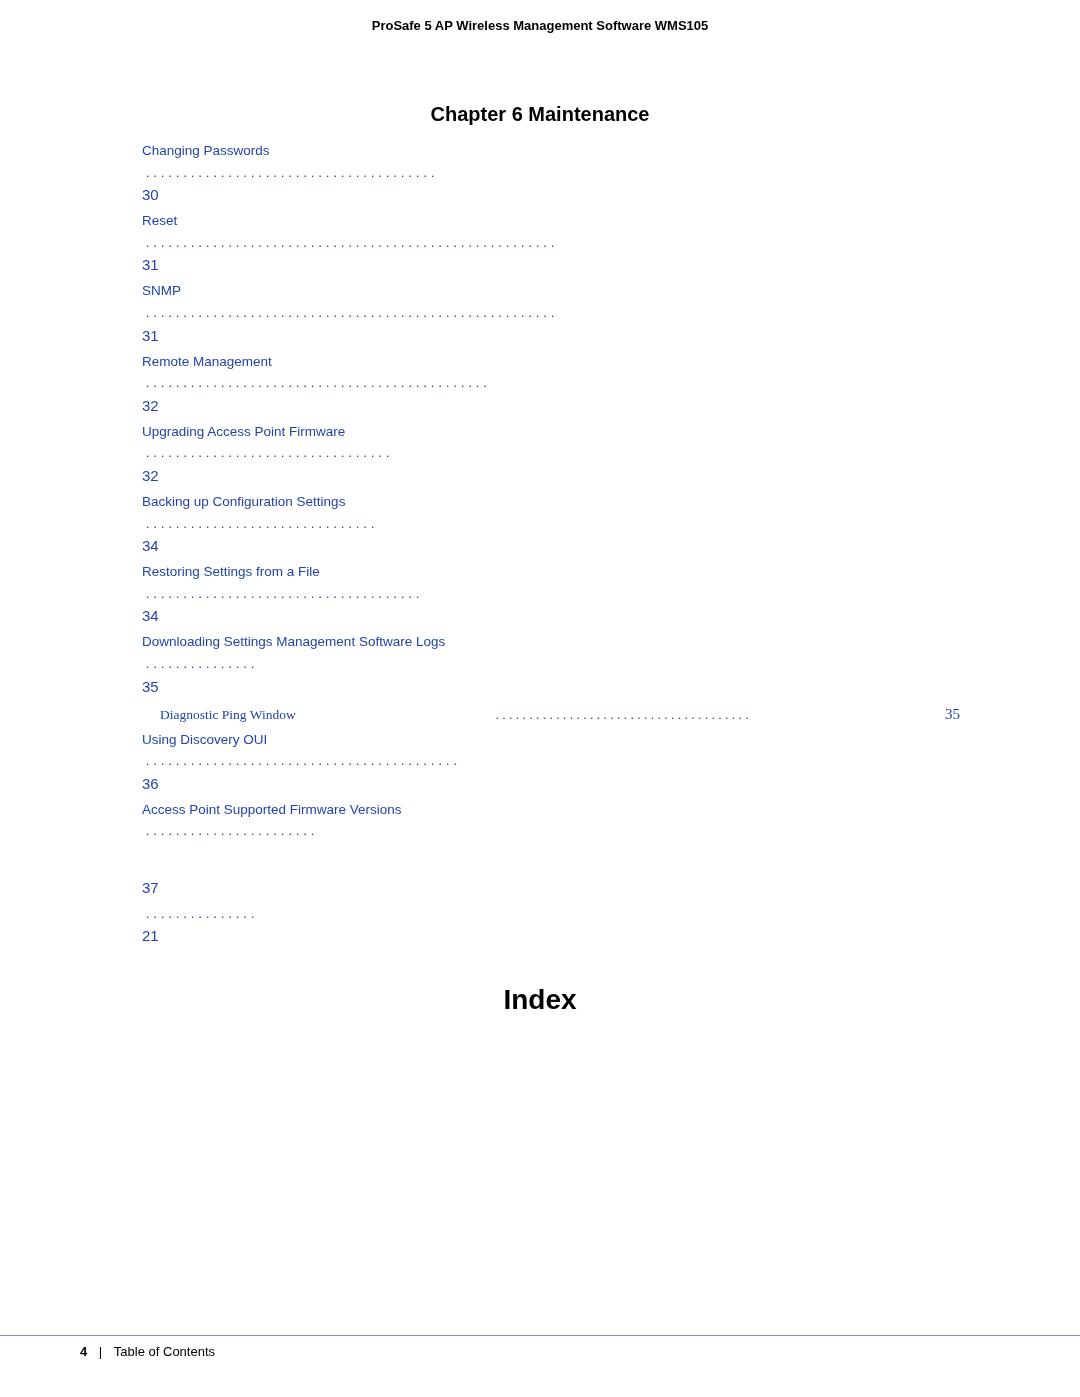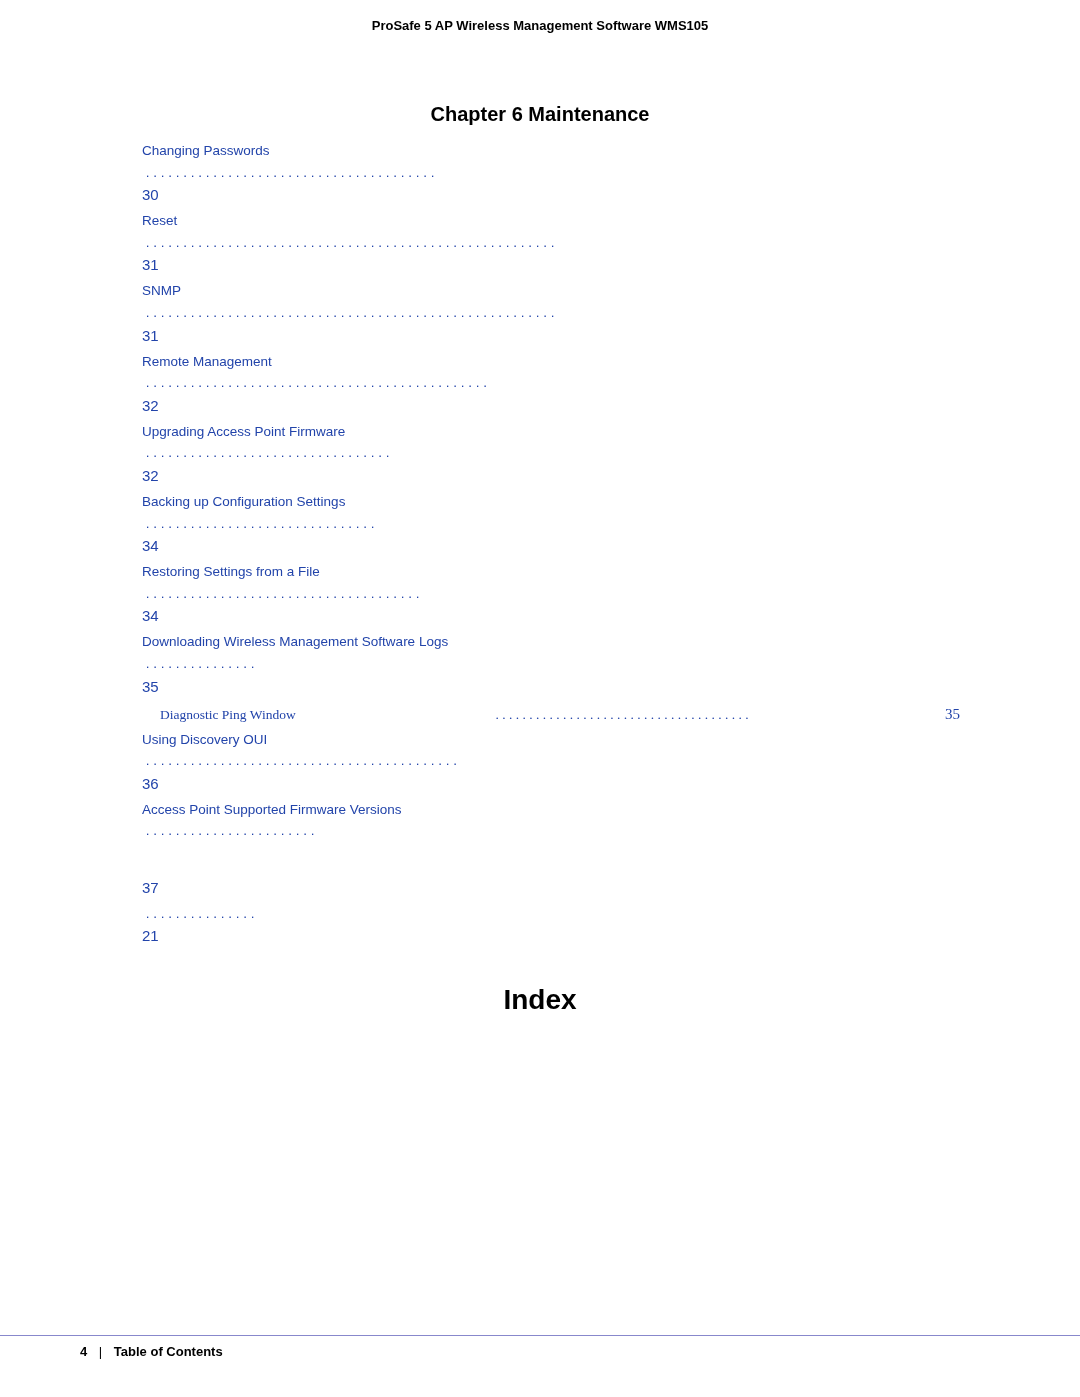--- a/index.html
+++ b/index.html
@@ -111,21 +111,21 @@
     }
 
     .footer-separator {
       color: #000000;
       font-size: 13px;
       margin: 0 8px;
     }
 
     .footer-label {
       font-size: 13px;
-      font-weight: bold;
+      font-weight: normal;
       color: #000000;
     }
   </style>
 </head>
 <body>
 
 <div class="page-header">
   <span>ProSafe 5 AP Wireless Management Software WMS105</span>
 </div>
 
@@ -171,21 +171,21 @@
       <span class="toc-page" style="color: rgb(34, 68, 170);">34</span>
     </div>
 
     <div class="toc-entry toc-indent-1">
       <span class="toc-link" style="color: rgb(34, 68, 170);">Restoring Settings from a File</span>
       <span class="toc-dots" style="color: rgb(34, 68, 170);">&nbsp;.&nbsp;.&nbsp;.&nbsp;.&nbsp;.&nbsp;.&nbsp;.&nbsp;.&nbsp;.&nbsp;.&nbsp;.&nbsp;.&nbsp;.&nbsp;.&nbsp;.&nbsp;.&nbsp;.&nbsp;.&nbsp;.&nbsp;.&nbsp;.&nbsp;.&nbsp;.&nbsp;.&nbsp;.&nbsp;.&nbsp;.&nbsp;.&nbsp;.&nbsp;.&nbsp;.&nbsp;.&nbsp;.&nbsp;.&nbsp;.&nbsp;.&nbsp;.</span>
       <span class="toc-page" style="color: rgb(34, 68, 170);">34</span>
     </div>
 
     <div class="toc-entry toc-indent-1">
-      <span class="toc-link" style="color: rgb(34, 68, 170);">Downloading Wireless Management Software Logs</span>
+      <span class="toc-link" style="color: rgb(34, 68, 170);">Downloading Settings Management Software Logs</span>
       <span class="toc-dots" style="color: rgb(34, 68, 170);">&nbsp;.&nbsp;.&nbsp;.&nbsp;.&nbsp;.&nbsp;.&nbsp;.&nbsp;.&nbsp;.&nbsp;.&nbsp;.&nbsp;.&nbsp;.&nbsp;.&nbsp;.</span>
       <span class="toc-page" style="color: rgb(34, 68, 170);">35</span>
     </div>
 
     <div class="toc-entry toc-indent-2">
       <span class="toc-link" style="color: rgb(34, 68, 170);">Diagnostic Ping Window</span>
       <span class="toc-dots" style="color: rgb(34, 68, 170);">&nbsp;.&nbsp;.&nbsp;.&nbsp;.&nbsp;.&nbsp;.&nbsp;.&nbsp;.&nbsp;.&nbsp;.&nbsp;.&nbsp;.&nbsp;.&nbsp;.&nbsp;.&nbsp;.&nbsp;.&nbsp;.&nbsp;.&nbsp;.&nbsp;.&nbsp;.&nbsp;.&nbsp;.&nbsp;.&nbsp;.&nbsp;.&nbsp;.&nbsp;.&nbsp;.&nbsp;.&nbsp;.&nbsp;.&nbsp;.&nbsp;.&nbsp;.&nbsp;.&nbsp;.</span>
       <span class="toc-page" style="color: rgb(34, 68, 170);">35</span>
     </div>
 

